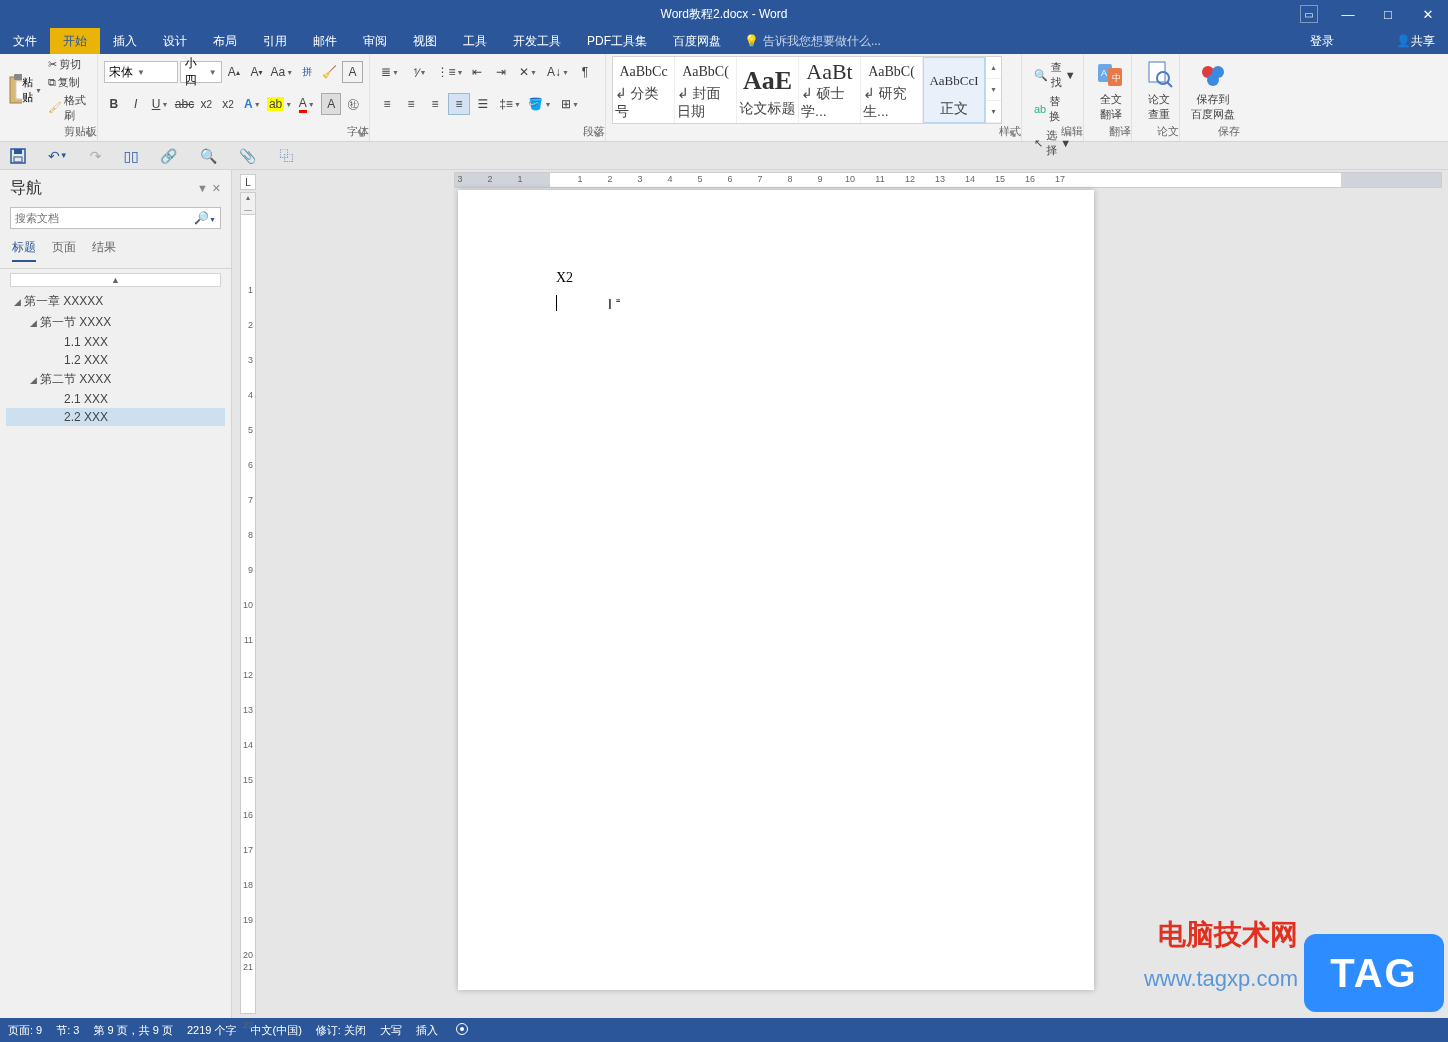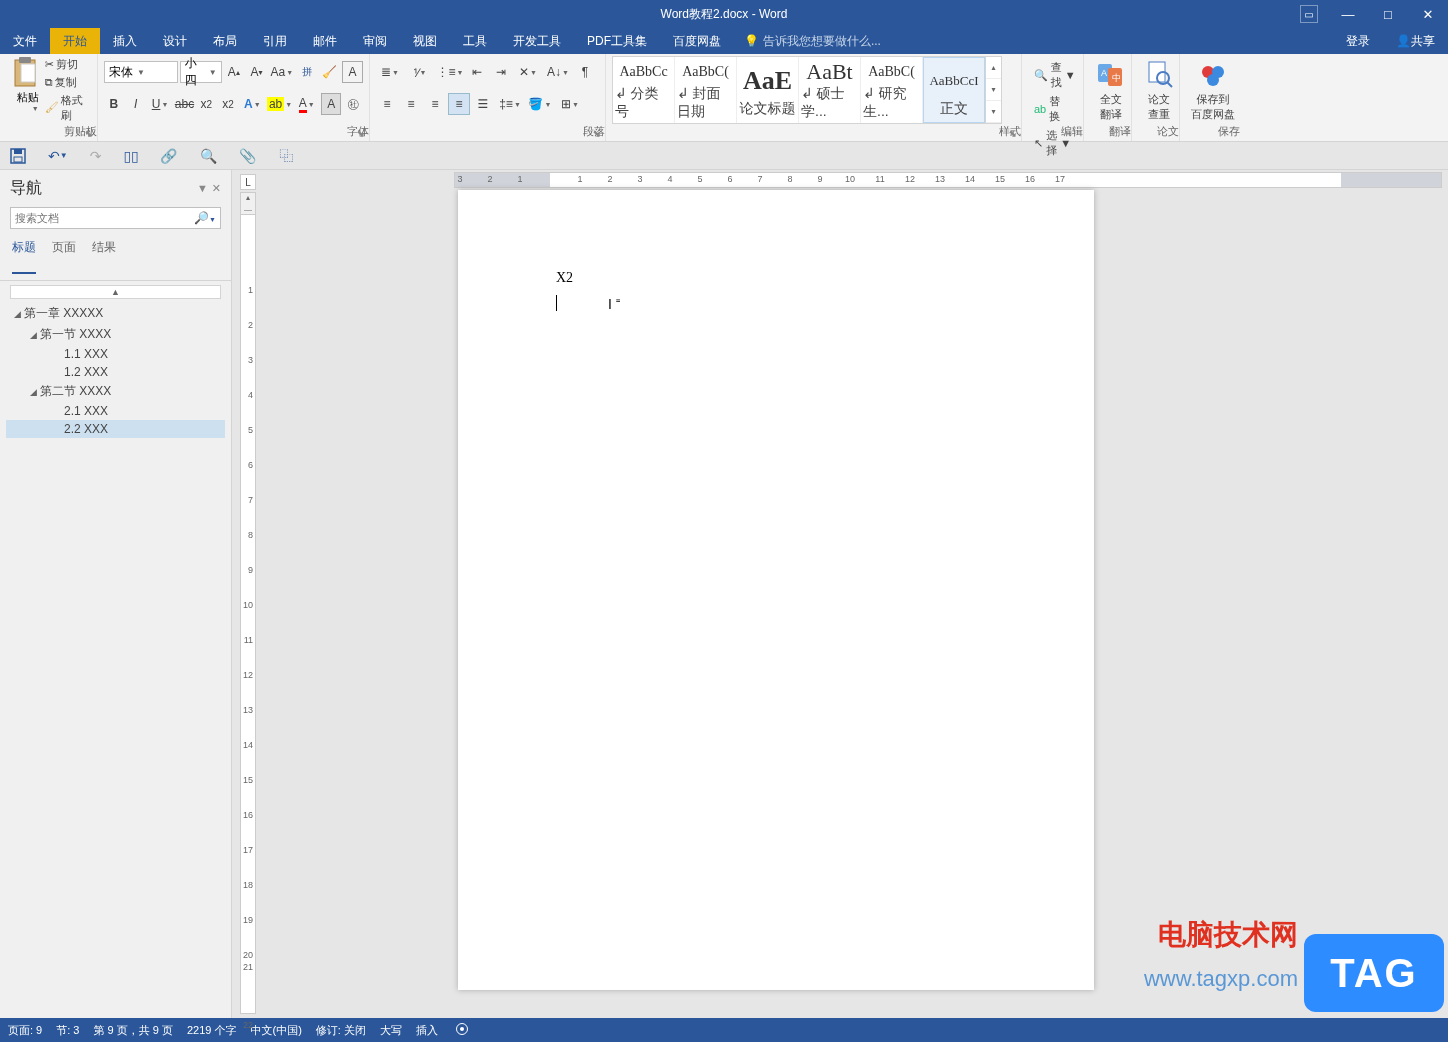--- a/index.html
+++ b/index.html
@@ -7,27 +7,27 @@
 .titlebar { height: 28px; background: #2b579a; color: #fff; display: flex; align-items: center; justify-content: center; position: relative; }
 .titlebar .title { font-size: 12px; }
 .titlebar .wincontrols { position: absolute; right: 0; top: 0; display: flex; height: 28px; }
 .titlebar .wincontrols div { width: 40px; display: flex; align-items: center; justify-content: center; font-size: 13px; cursor: pointer; }
 .titlebar .wincontrols .ribbonopt { border: 1px solid rgba(255,255,255,0.4); width: 18px; height: 18px; margin-top:5px; margin-right:10px; font-size:10px;}
 .menubar { height: 26px; background: #2b579a; color: #fff; display: flex; align-items: stretch; }
 .menubar .tab { padding: 0 13px; display: flex; align-items: center; cursor: pointer; font-size: 12px; }
 .menubar .tab.active { background: #eab308; color: #2b579a; }
 .menubar .tellme { display: flex; align-items: center; color: #c7d4e8; margin-left: 10px; gap:4px;}
 .menubar .bulb { color:#ffc000; }
-.menubar .right { margin-left: auto; display: flex; }
+.menubar .right { margin-left: auto; display: flex; gap: 36px; }
 .ribbon { height: 88px; background: #f3f3f3; display: flex; border-bottom: 1px solid #d4d4d4; }
 .rgroup { border-right: 1px solid #e1e1e1; padding: 2px 6px 0 6px; display: flex; flex-direction: column; position: relative; }
 .rgroup .glabel { text-align: right; font-size: 11px; color: #666; position: absolute; bottom: 2px; left: 0; right: 0; }
 .rgroup .glabel .launcher { position: absolute; right: 4px; bottom: 0; color: #888; font-size: 10px; cursor: pointer;}
 .clipboard-main { display: flex; height: 68px; }
-.paste-big { display: flex; flex-direction: column; align-items: flex-end; width: 36px; cursor:pointer; }
+.paste-big { display: flex; align-items: center; width: 36px; cursor:pointer; }
 .clipstack { display: flex; flex-direction: column; justify-content: space-around; padding-left: 4px; font-size: 11px; color: #444; }
 .clipstack div { display:flex; align-items:center; gap:2px; cursor:pointer; padding:1px 2px;}
 .fontrow, .pararow { display: flex; align-items: center; gap: 2px; height: 32px; }
 .combo { border: 1px solid #c0c0c0; background: #fff; height: 22px; display: flex; align-items: center; padding: 0 4px; font-size: 12px; cursor:pointer;}
 .combo .arrow { margin-left: 4px; font-size: 8px; color: #666; }
 .ibtn { width: 22px; height: 22px; display: flex; align-items: center; justify-content: center; cursor: pointer; color: #444; position:relative;}
 .ibtn.wide { width: 28px; }
 .ibtn .dd { font-size: 7px; margin-left: 1px; color:#666;}
 .ibtn.boxed { border: 1px solid #aaa; }
 .stylegal { display: flex; height: 68px; border: 1px solid #d4d4d4; background:#fff; }
@@ -45,21 +45,21 @@
 .qat .qbtn { color: #2b579a; cursor:pointer; display:flex; align-items:center; font-size:14px;}
 .workarea { display: flex; height: 848px; background: #e6e6e6; }
 .navpane { width: 232px; background: #f0f0f0; border-right: 1px solid #d4d4d4; display:flex; flex-direction:column;}
 .navhead { padding: 8px 10px 4px 10px; display:flex; align-items:center; justify-content:space-between;}
 .navhead .t { font-size: 16px; color: #333; }
 .navhead .ctl { color:#888; font-size:11px; display:flex; gap:4px;}
 .navsearch { margin: 4px 10px; border:1px solid #c0c0c0; background:#fff; height:22px; display:flex; align-items:center; padding:0 4px;}
 .navsearch input { border:none; outline:none; flex:1; font-size:11px;}
 .navsearch .sicon { color:#2b579a; font-size:12px;}
 .navtabs { display:flex; gap:16px; padding: 6px 12px; font-size:12px; color:#666; border-bottom:1px solid #d4d4d4;}
-.navtabs .nt { cursor:pointer; padding-bottom:16px;}
+.navtabs .nt { cursor:pointer; padding-bottom:4px;}
 .navtabs .nt.active { color:#2b579a; border-bottom:2px solid #2b579a;}
 .expandbar { margin:4px 10px 2px 10px; border:1px solid #d4d4d4; background:#fff; height:14px; display:flex; align-items:center; justify-content:center; color:#666; font-size:9px; cursor:pointer;}
 .tree { flex:1; overflow:auto; font-size:12px; color:#444; padding:2px 6px;}
 .tree .node { padding:2px 2px 2px 4px; display:flex; align-items:center; cursor:pointer; white-space:nowrap;}
 .tree .node .tw { display:inline-block; width:10px; font-size:9px; color:#666;}
 .tree .node.l1 { padding-left: 8px;}
 .tree .node.l2 { padding-left: 24px;}
 .tree .node.l3 { padding-left: 48px;}
 .tree .node.sel { background:#cde0f0;}
 .docarea { flex:1; position:relative; background:#e6e6e6;}

